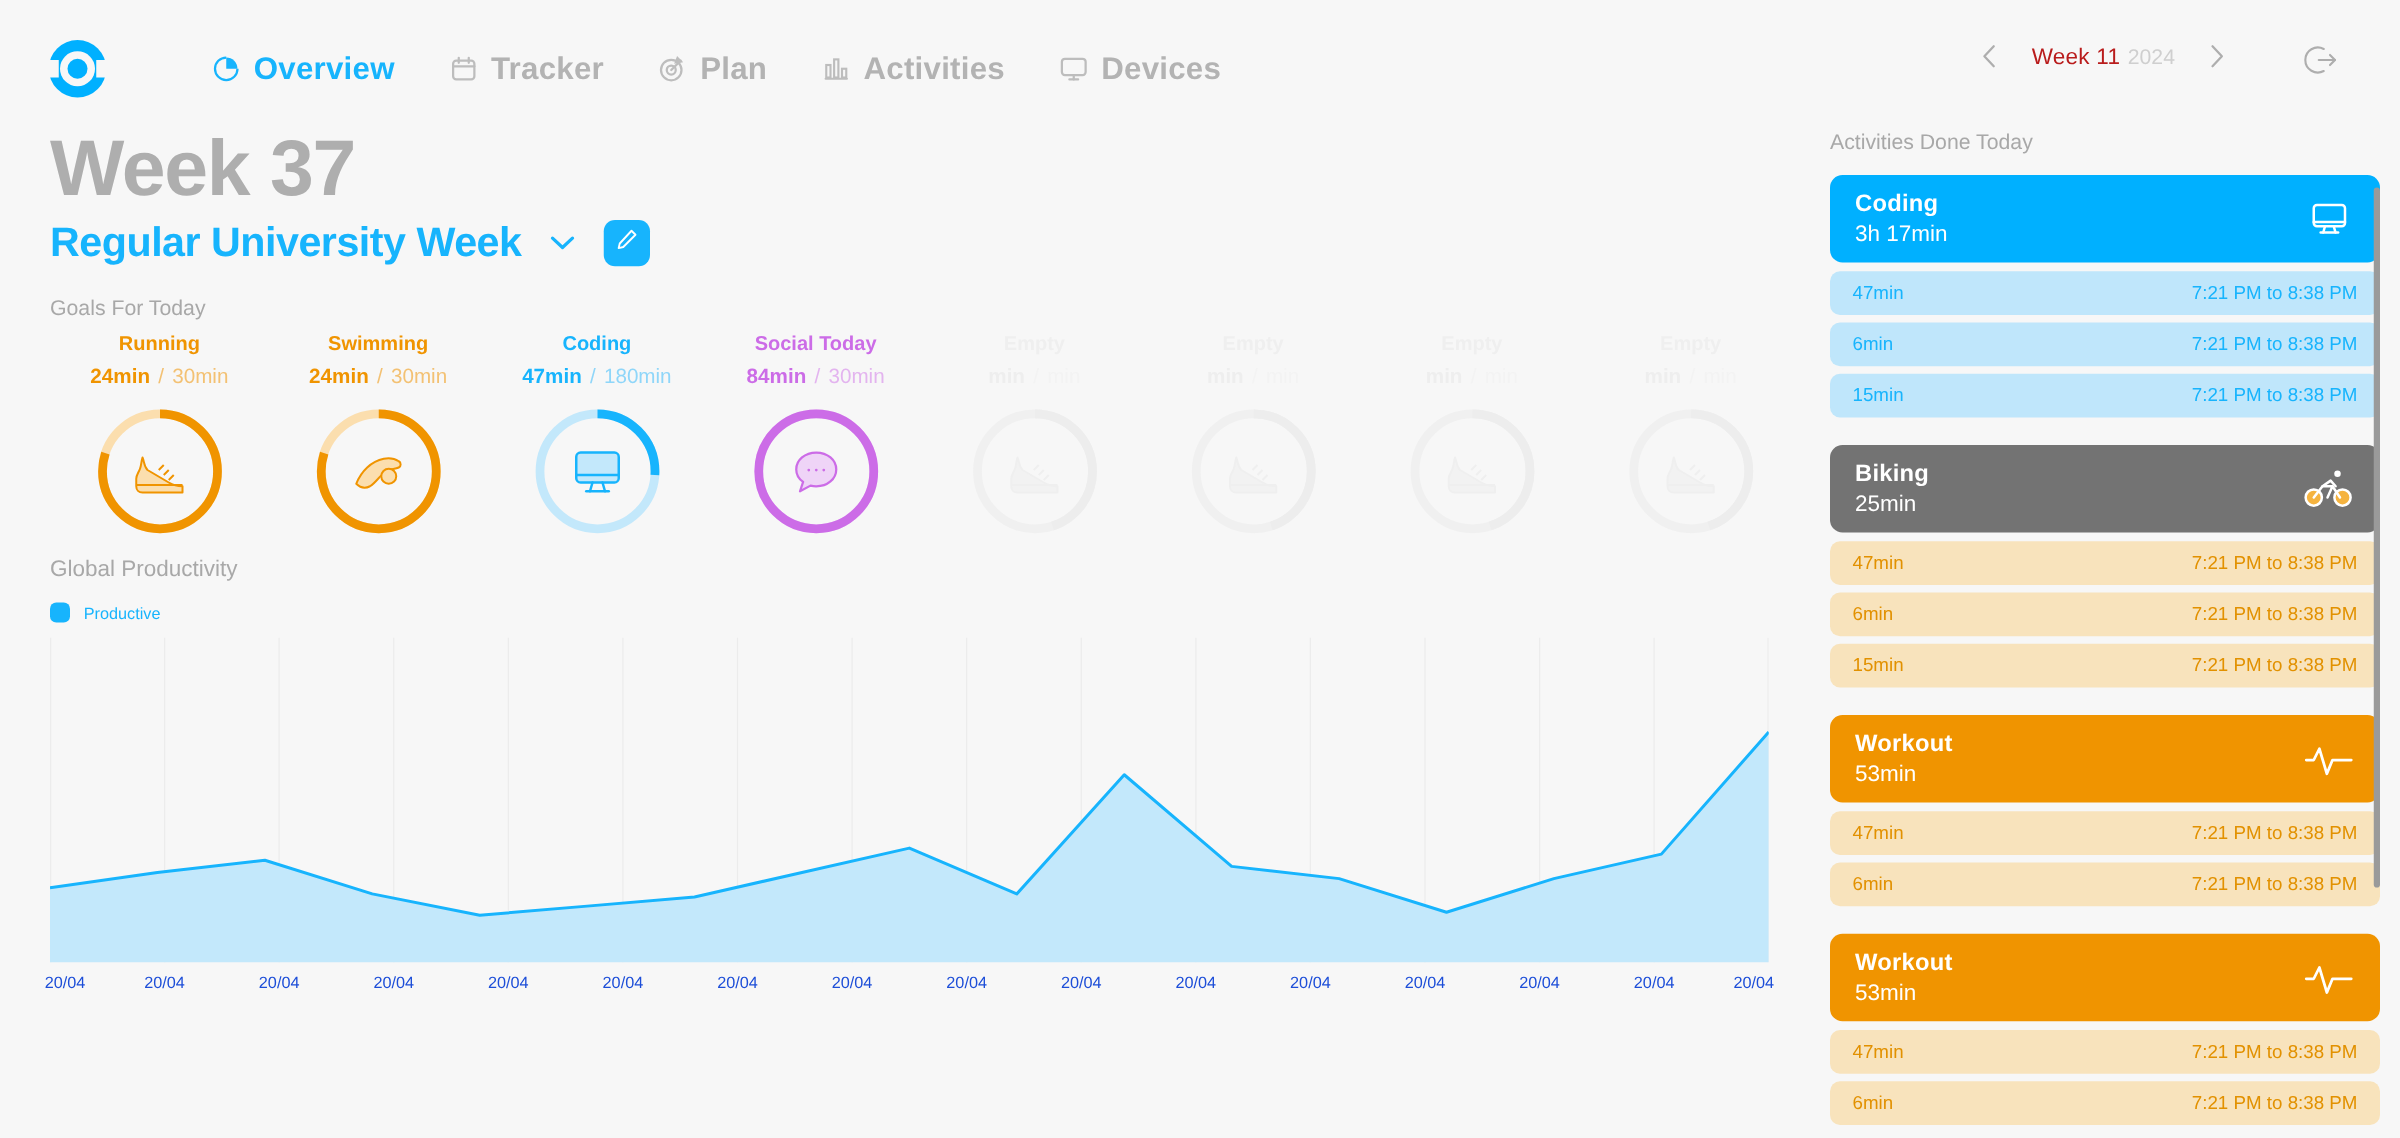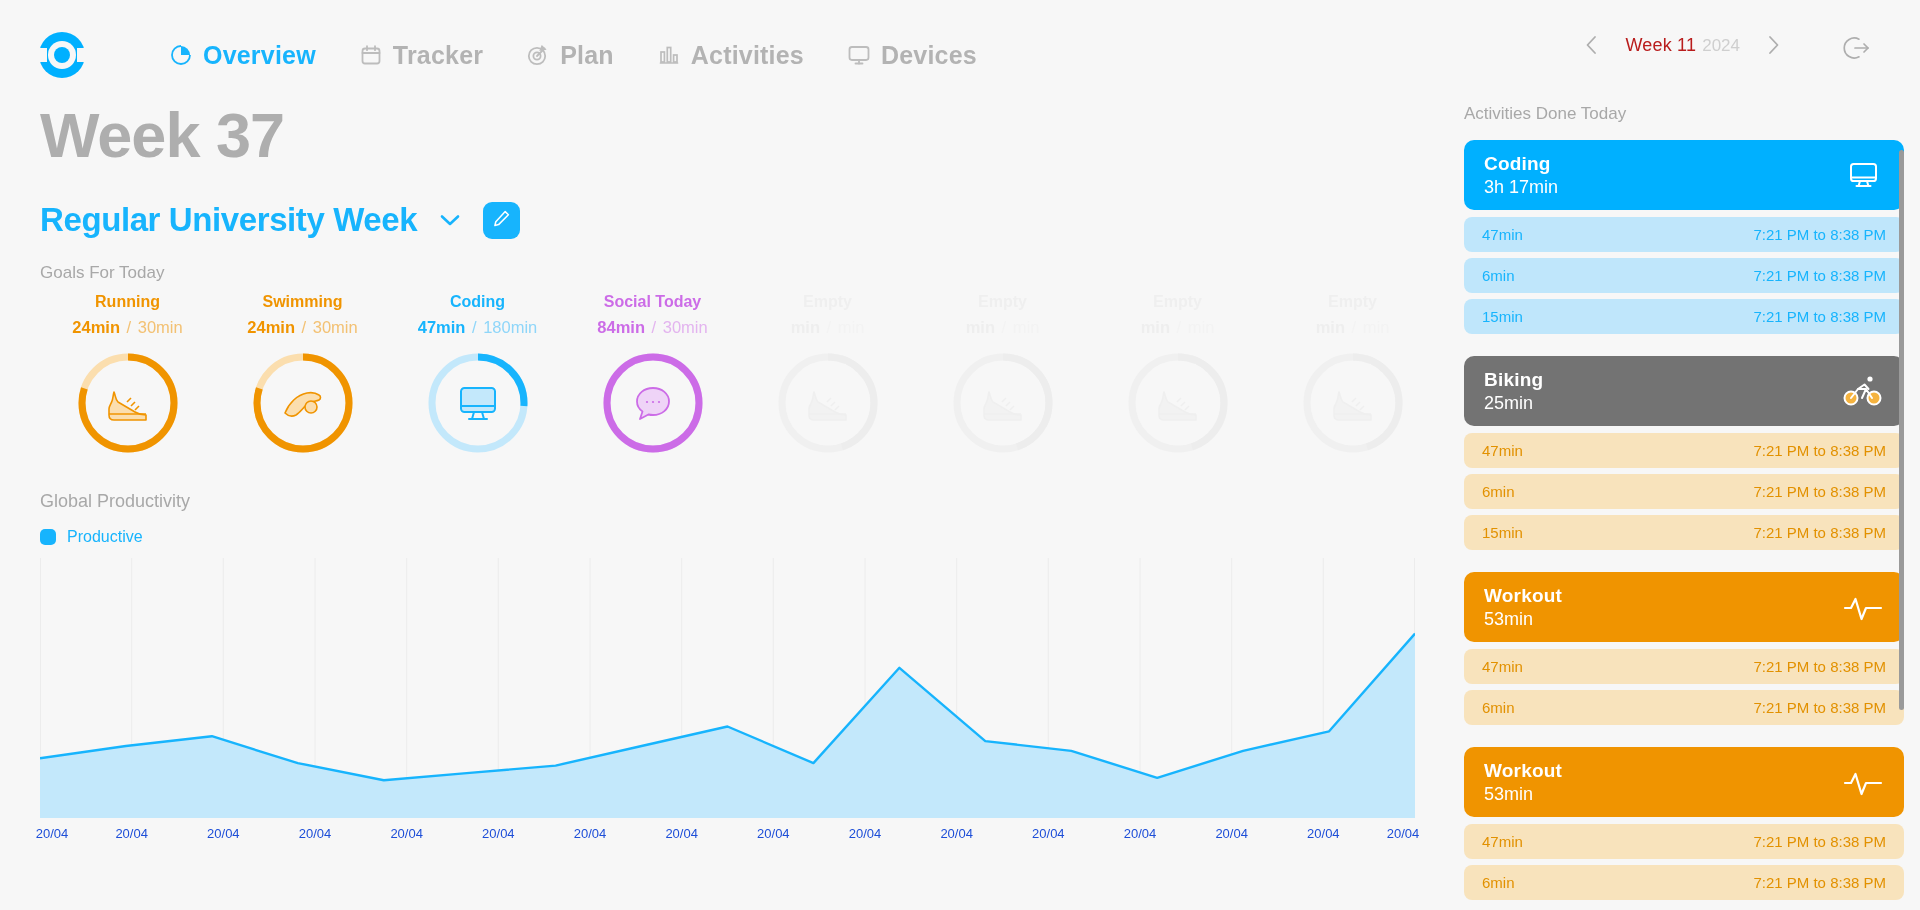--- a/index.html
+++ b/index.html
@@ -31,46 +31,46 @@
   .week-txt { font-size: 18px; color: #b91c1c; font-weight: 500; letter-spacing: .2px;}
   .week-yr { font-size: 17px; color: #cfcfcf; margin-left: 6px; font-weight: 500;}
   .logout { position: absolute; right: 48px; top: 33px; width: 30px; height: 30px; cursor:pointer;}
 
   
   .main { position: absolute; left: 40px; top: 104px; width: 1400px; }
   .big-title {
     font-size: 63px; font-weight: 800; color: #aeaeae; line-height: 1.0;
     letter-spacing: -1px;
   }
-  .sub-row { display: flex; align-items: center; gap: 22px; margin-top: 34px; }
+  .sub-row { display: flex; align-items: center; gap: 22px; margin-top: 8px; }
   .subtitle { font-size: 33px; font-weight: 800; color: #17b4fd; letter-spacing: -0.4px; }
   .sub-caret { width: 22px; height: 14px; cursor:pointer; }
   .edit-btn {
     width: 37px; height: 37px; background: #17b4fd; border-radius: 9px;
     display: flex; align-items: center; justify-content: center; cursor: pointer;
   }
   .section-label { font-size: 17px; color: #a8a8a8; margin-top: 24px; font-weight:400;}
 
   
   .goals { display: flex; margin-top: 10px; }
   .goal { width: 178px; display: flex; flex-direction: column; align-items: center; }
   .goal-name { font-size: 16px; font-weight: 800; margin-bottom: 7px; }
   .goal-nums { font-size: 16.5px; margin-bottom: 14px; }
   .goal-nums .cur { font-weight: 800; }
   .goal-nums .sep { margin: 0 2px; }
   .goal-ring { position: relative; width: 104px; height: 104px; }
   .goal-ring svg { display:block; }
   .goal-icon { position: absolute; inset: 0; display:flex; align-items:center; justify-content:center; }
 
   
-  .chart-block { margin-top: 36px; }
+  .chart-block { margin-top: 16px; }
   .chart-title { font-size: 18px; color: #a8a8a8; }
   .legend { display: flex; align-items: center; gap: 11px; margin-top: 16px; }
   .legend-swatch { width: 16px; height: 16px; border-radius: 5px; background: #17b4fd; }
-  .legend-text { font-size: 16px; color: #17b4fd; }
+  .legend-text { font-size: 13px; color: #17b4fd; }
   .chart-area { position: relative; margin-top: 12px; width: 1375px; height: 260px; }
   .chart-area svg { display: block; }
   .x-labels { position: relative; width: 1375px; height: 26px; margin-top: 8px; }
   .x-lab { position: absolute; font-size: 13px; color: #1d4ed8; transform: translateX(-50%); }
 
   
   .right-panel {
     position: absolute; right: 0; top: 104px; width: 480px; height: 806px;
     padding-left: 24px;
   }

